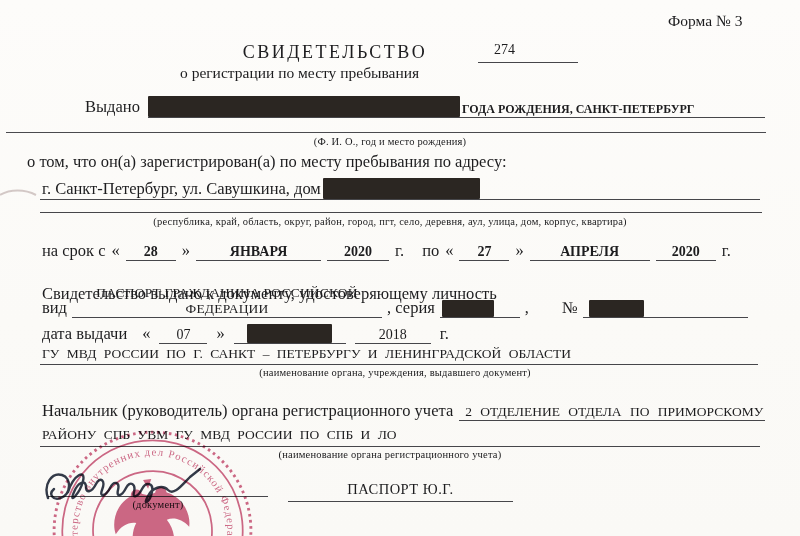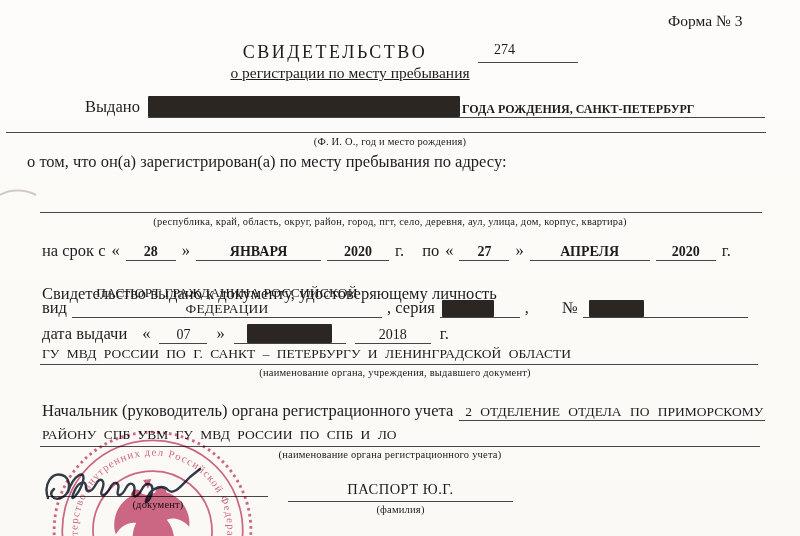--- a/index.html
+++ b/index.html
@@ -24,32 +24,36 @@
 </style>
 </head>
 <body>
 
 <div class="page">
 
   <div class="abs" style="left:668px; top:12px; width:100px; font-size:15.5px;">Форма № 3</div>
 
   <div class="abs" style="left:190px; top:42px; width:290px; text-align:center; font-size:18px; letter-spacing:2.5px;">СВИДЕТЕЛЬСТВО</div>
   <div class="abs ul" style="left:478px; top:42px; width:100px; height:21px; padding-left:16px; font-size:14px;">274</div>
-  <div class="abs" style="left:180px; top:64px; width:340px; text-align:center; font-size:15.5px;text-decoration:underline;">о регистрации по месту пребывания</div>
+  <div class="abs" style="left:180px; top:64px; width:340px; font-size:15.5px;">о регистрации по месту пребывания</div>
 
   <div class="abs body-txt" style="left:85px; top:97px;">Выдано</div>
   <div class="abs ul row" style="left:148px; top:95px; width:617px; height:23px;">
     <span class="bar" style="width:312px; height:21px;"></span>
     <span class="b" style="font-size:12px; margin-left:2px; white-space:nowrap;margin-top:16px;">ГОДА РОЖДЕНИЯ, САНКТ-ПЕТЕРБУРГ</span>
   </div>
   <div class="abs hr" style="left:6px; top:132px; width:760px;"></div>
   <div class="abs cap" style="left:0; top:136px; width:780px;">(Ф. И. О., год и место рождения)</div>
 
   <div class="abs body-txt" style="left:27px; top:152px;">о том, что он(а) зарегистрирован(а) по месту пребывания по адресу:</div>
 
+  <div class="abs ul row" style="left:40px; top:177px; width:720px; height:23px;">
+    <span class="body-txt" style="padding-left:2px; white-space:nowrap;">г. Санкт-Петербург, ул. Савушкина, дом</span>
+    <span class="bar" style="width:157px; height:21px; margin-left:2px;"></span>
+  </div>
   <div class="abs ul" style="left:40px; top:192px; width:722px; height:21px;"></div>
   <div class="abs cap" style="left:0; top:216px; width:780px;">(республика, край, область, округ, район, город, пгт, село, деревня, аул, улица, дом, корпус, квартира)</div>
 
   <div class="abs row body-txt" style="left:42px; top:239px; height:22px; gap:6px;">
     <span>на срок с</span>
     <span>«</span>
     <span class="ul b center" style="width:50px; font-size:14px;">28</span>
     <span>»</span>
     <span class="ul b center" style="width:125px; font-size:14px;">ЯНВАРЯ</span>
     <span class="ul b center" style="width:62px; font-size:14px;">2020</span>
@@ -98,21 +102,20 @@
     <span class="body-txt" style="white-space:nowrap;">Начальник (руководитель) органа регистрационного учета</span>
     <span class="ul small-caps-txt" style="flex:1; padding-left:6px; word-spacing:5px; white-space:nowrap;">2 ОТДЕЛЕНИЕ ОТДЕЛА ПО ПРИМОРСКОМУ</span>
   </div>
   <div class="abs ul small-caps-txt" style="left:40px; top:427px; width:720px; height:20px; padding-left:2px; word-spacing:4px; white-space:nowrap;">РАЙОНУ СПБ УВМ ГУ МВД РОССИИ ПО СПБ И ЛО</div>
   <div class="abs cap" style="left:0; top:449px; width:780px;">(наименование органа регистрационного учета)</div>
 
   <div class="abs ul" style="left:48px; top:482px; width:220px; height:15px;"></div>
   <div class="abs cap" style="left:48px; top:499px; width:220px;">(документ)</div>
 
   <div class="abs ul center" style="left:288px; top:481px; width:225px; height:21px; font-size:14.5px; letter-spacing:.5px;">ПАСПОРТ Ю.Г.</div>
-  <div class="abs cap" style="left:288px; top:504px; width:225px;">(фамилия)</div>
 
   <svg class="abs" style="left:0; top:182px; width:38px; height:24px; opacity:.55;" viewBox="0 0 38 24">
     <path d="M0,13 C10,7 25,7 36,13" fill="none" stroke="#b3a09e" stroke-width="2"></path>
   </svg>
 
   <svg class="abs" style="left:50px; top:428px; width:205px; height:205px; opacity:.78; mix-blend-mode:multiply; transform:rotate(-6deg);" viewBox="0 0 200 200">
     <defs>
       <path id="ringPath" d="M35,133 A73,73 0 1 1 165,133"></path>
       <path id="codePath" d="M38,118 A66,66 0 0 0 162,118"></path>
     </defs>

